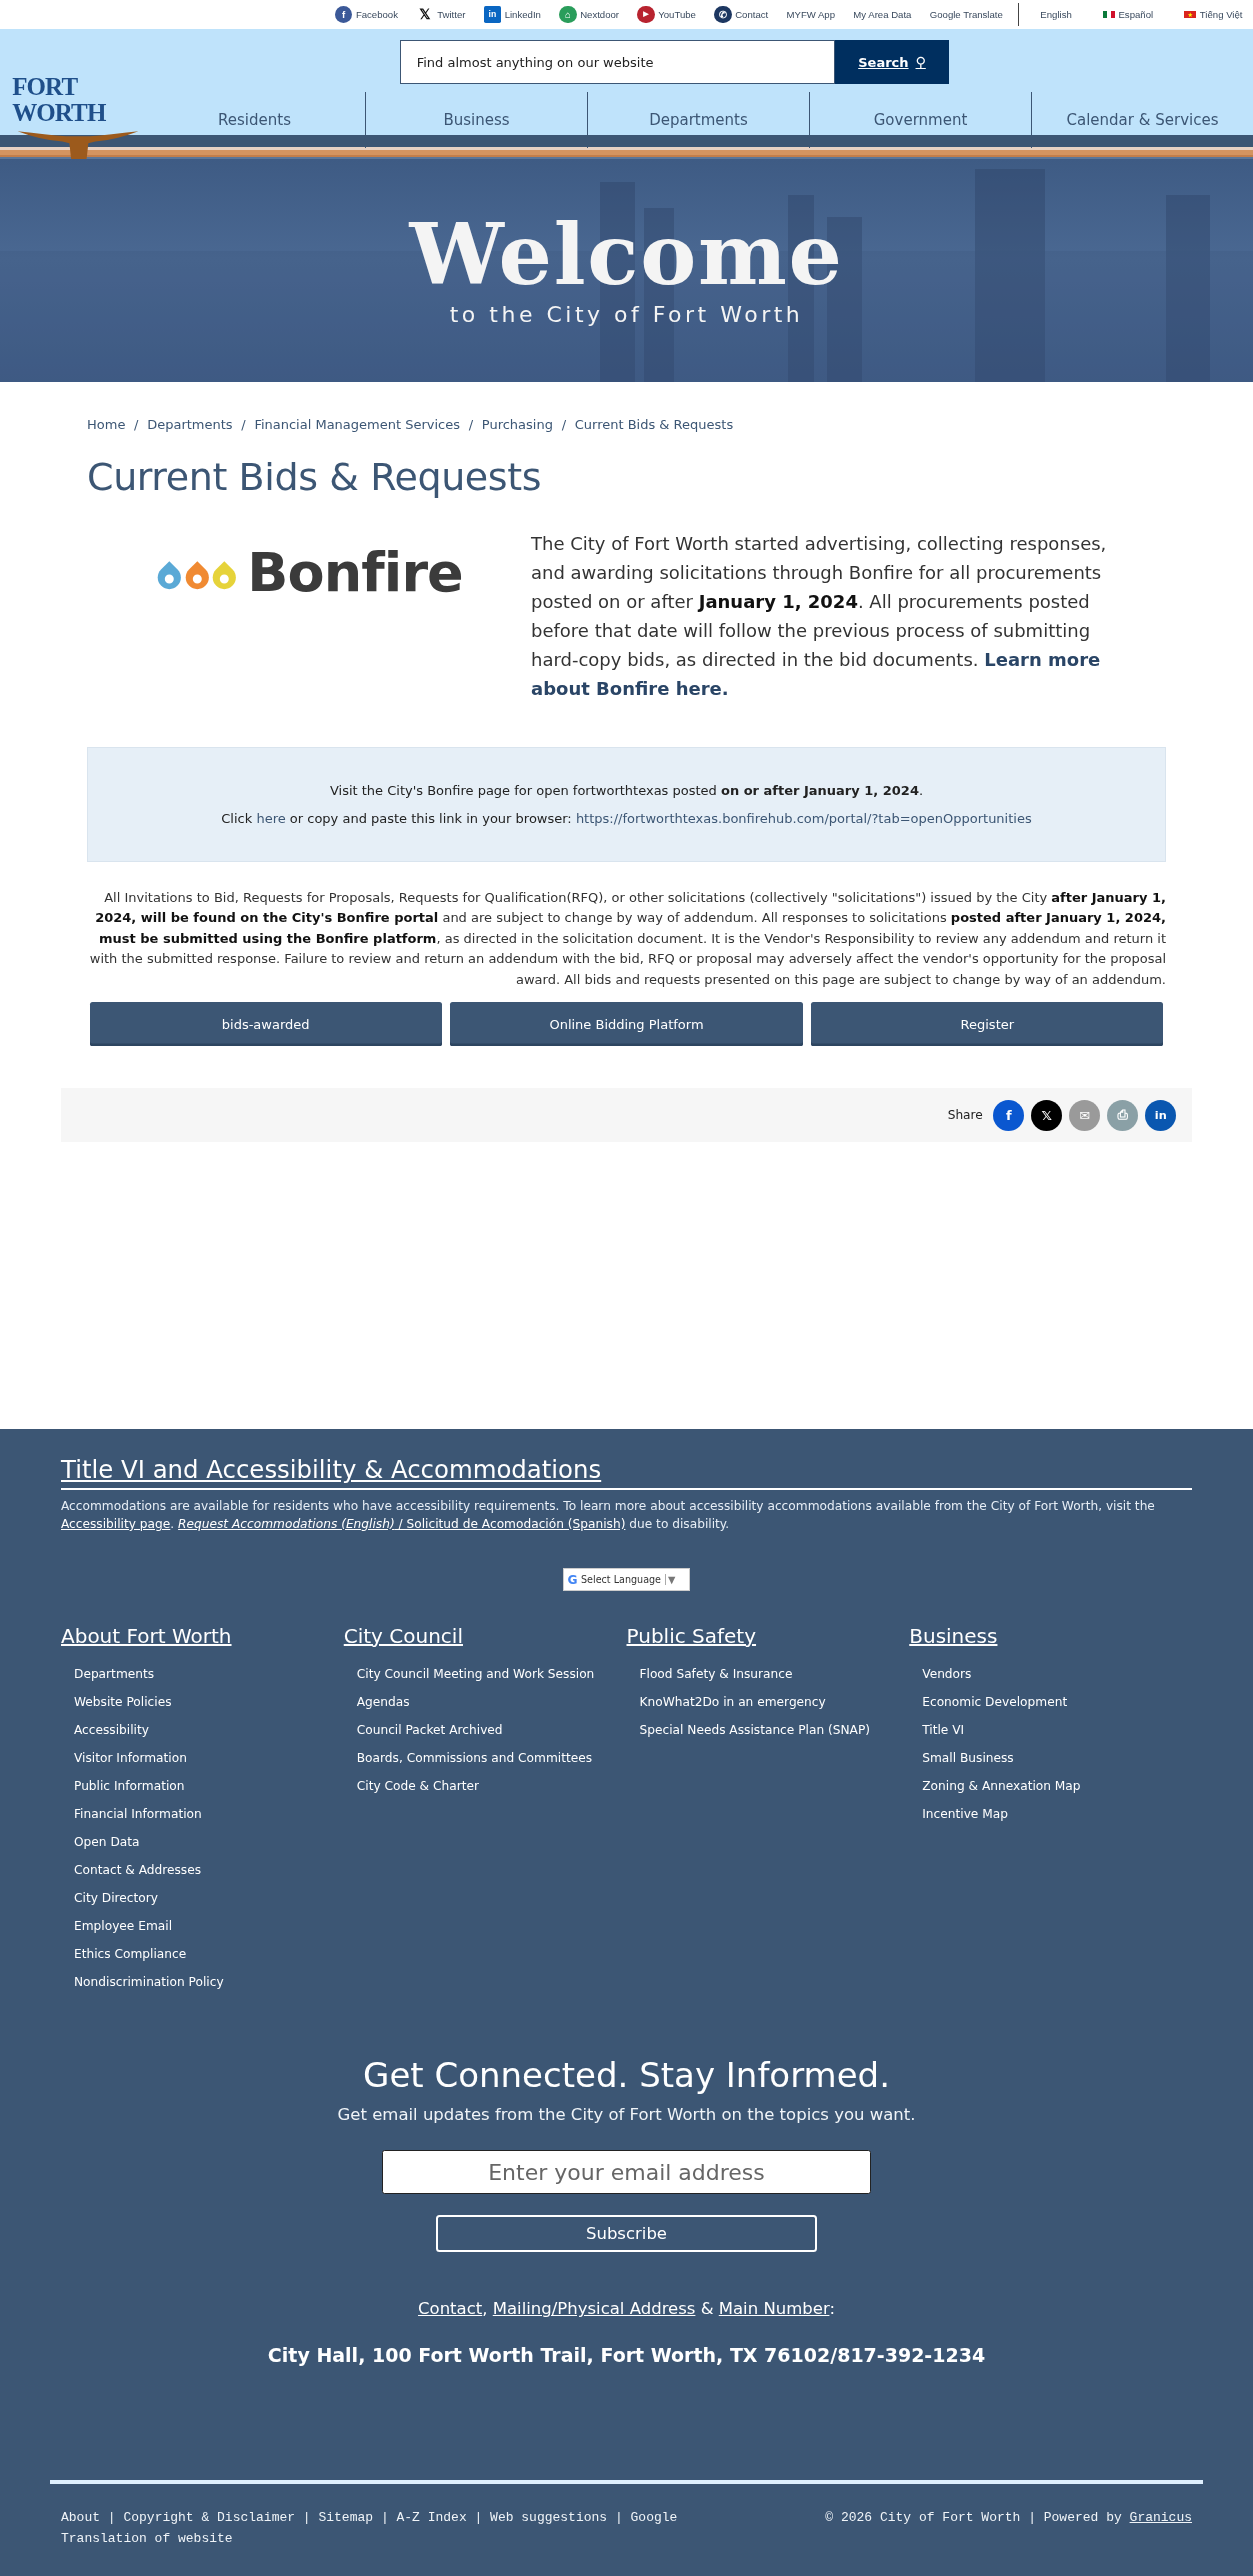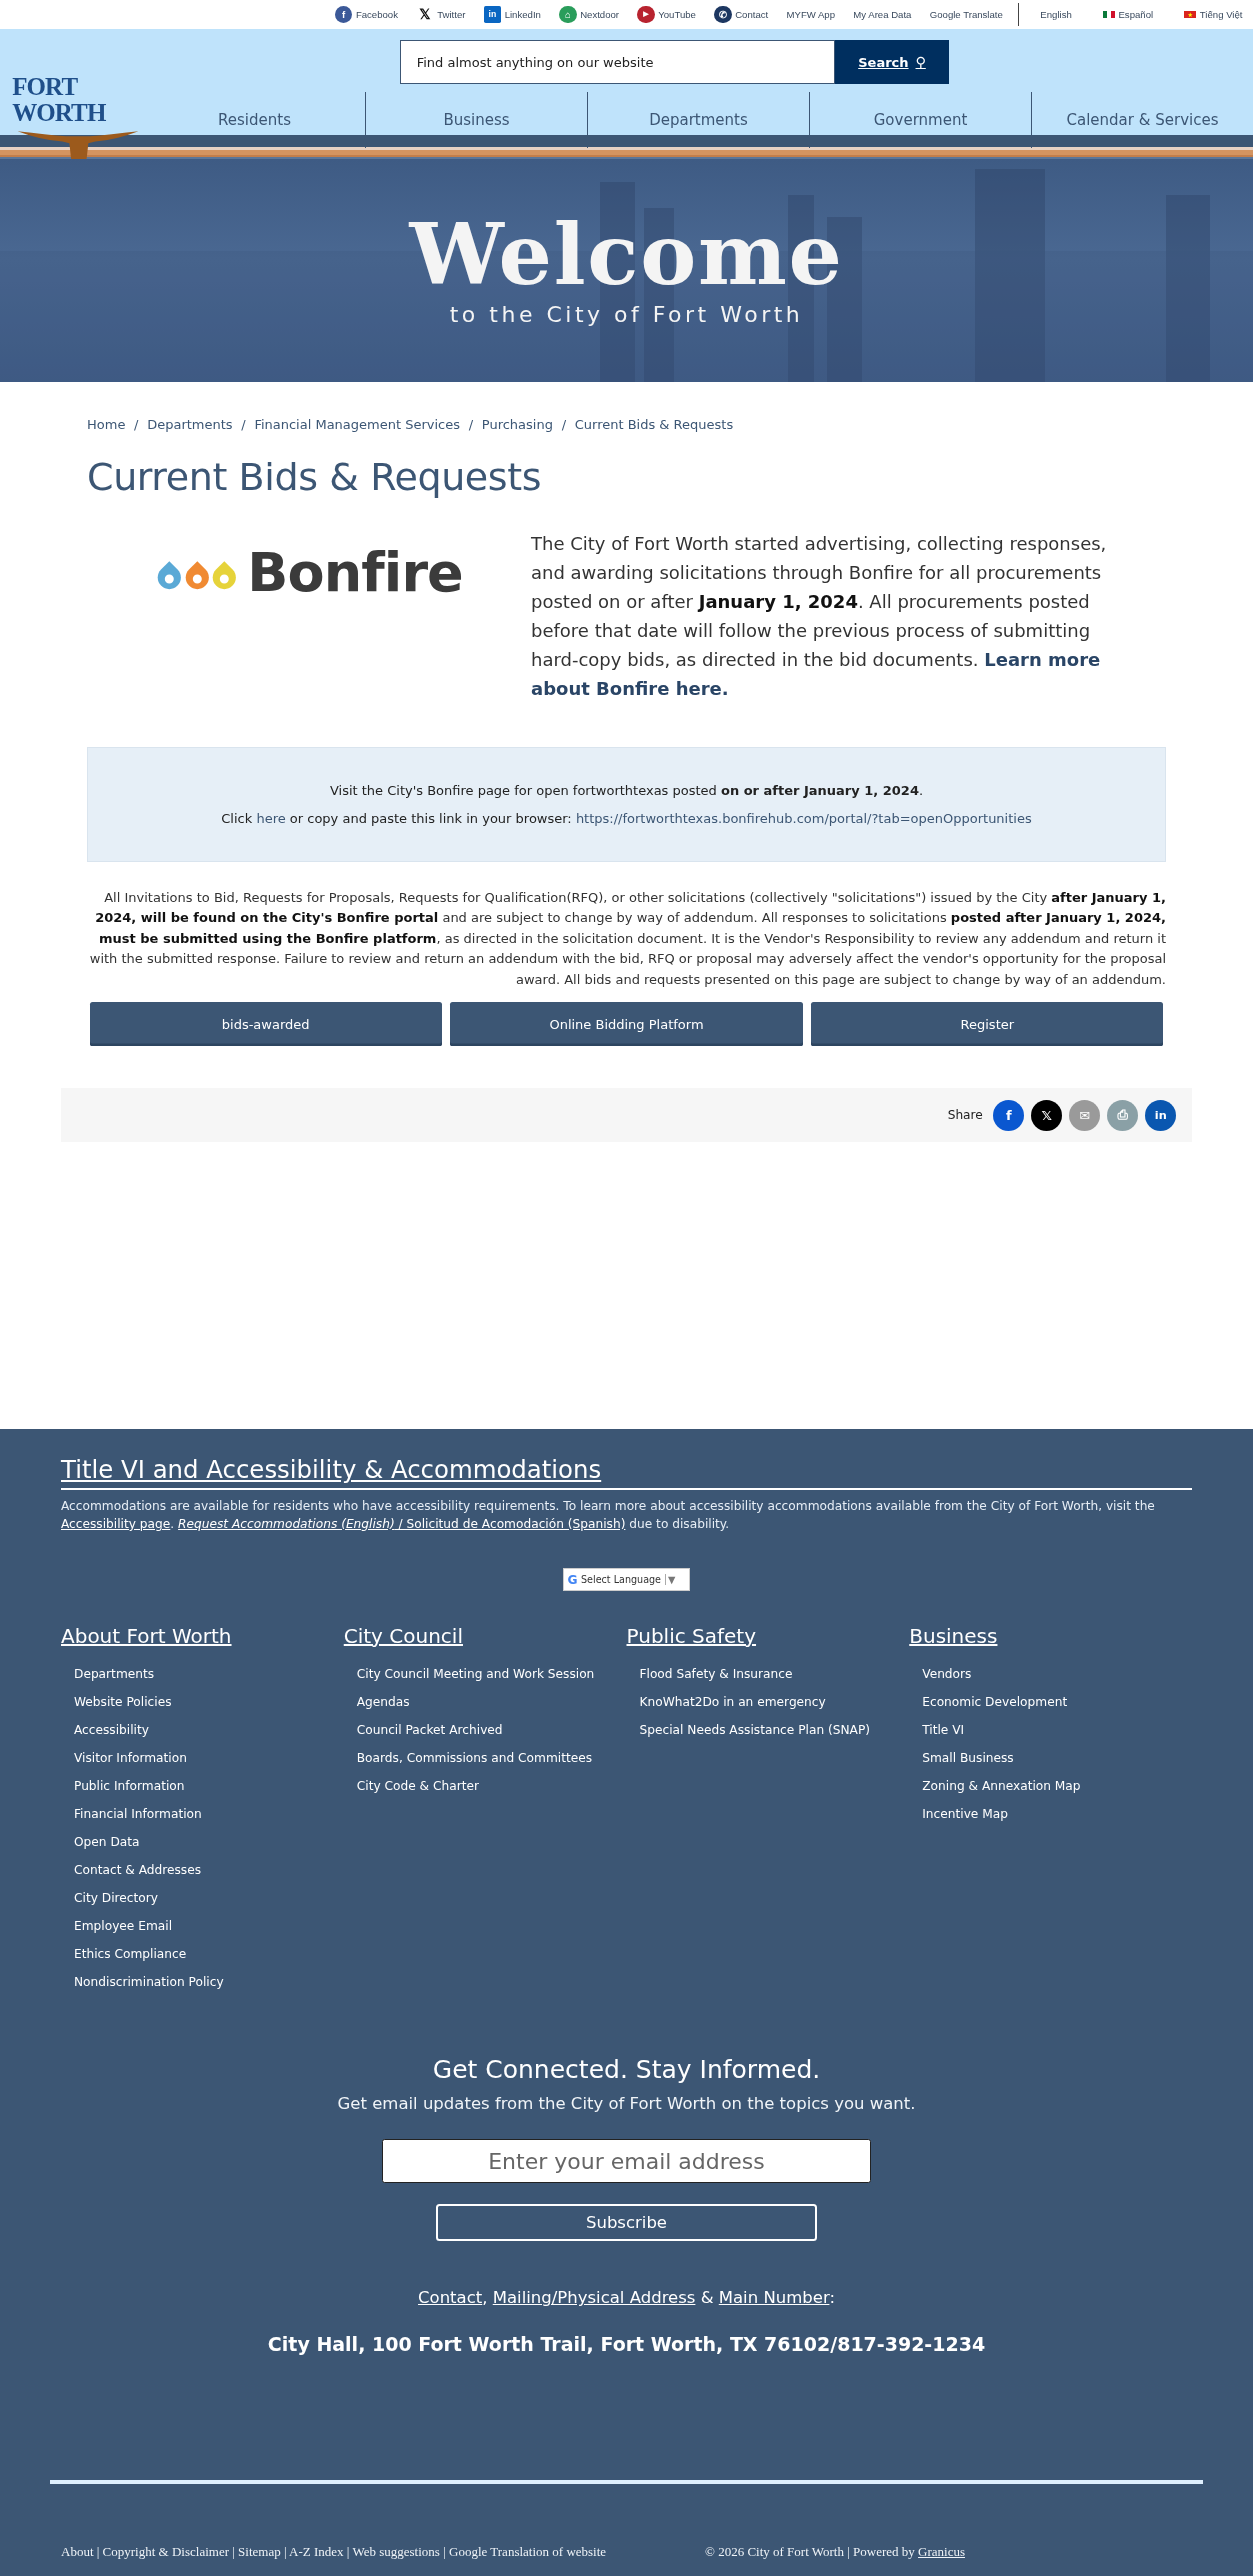--- a/index.html
+++ b/index.html
@@ -61,30 +61,30 @@
   .acc a { text-decoration: underline; color: #fff; }
   .acc i { font-style: italic; }
   .gtrans { margin: 35px auto 0; width: 127px; height: 22.6px; background: #fff; display: flex; align-items: center; gap: 3.5px; padding: 0 3.5px; font-size: 9.6px; color: #333; font-family: "DejaVu Sans", sans-serif; border: 0.9px solid #ccc; cursor: pointer; }
   .gtrans .g { font-weight: bold; color: #4285f4; font-size: 12.2px; }
   .cols { display: flex; margin-top: 33px; }
   .col { width: 289px; }
   .col h3 { font-family: "DejaVu Sans", sans-serif; font-weight: normal; font-size: 20px; text-decoration: underline; margin-bottom: 19px; }
   .col ul { list-style: none; padding-left: 13px; }
   .col li { font-family: "DejaVu Sans", sans-serif; font-size: 12.2px; height: 28px; cursor: pointer; }
   .newsletter { text-align: center; margin-top: 52px; }
-  .newsletter .nt { font-family: "DejaVu Sans", sans-serif; font-size: 25px; }
+  .newsletter .nt { font-family: "DejaVu Sans", sans-serif; font-size: 34px; }
   .newsletter .ns { font-family: "DejaVu Sans", sans-serif; font-size: 16.5px; margin-top: 10.4px; color: #f0f4f8; }
   .newsletter input { width: 489px; height: 44px; margin-top: 26px; border: 1.7px solid #222; border-radius: 2.6px; text-align: center; font-size: 22px; font-family: "DejaVu Sans", sans-serif; color: #555; background: #fff; }
   .newsletter input::placeholder { color: #666; }
   .newsletter .sub { display: block; margin: 21px auto 0; width: 381px; height: 37px; background: transparent; border: 2.6px solid #fff; border-radius: 3.5px; color: #fff; font-size: 16.5px; font-family: "DejaVu Sans", sans-serif; cursor: pointer; }
   .contact { text-align: center; margin-top: 47px; font-family: "DejaVu Sans", sans-serif; font-size: 16.5px; }
   .contact a { text-decoration: underline; color: #fff; }
   .addr { text-align: center; margin-top: 26px; font-family: "DejaVu Sans", sans-serif; font-weight: bold; font-size: 19px; }
   .bottom-rule { position: absolute; left: 50px; right: 50px; top: 1051px; height: 3.5px; background: #dff0fe; }
-  .bottom { position: absolute; left: 61px; right: 61px; top: 1112px; display: flex; font-family: Liberation Serif, serif; font-size: 13px; line-height: 21px; color: #f0f4f8; }
+  .bottom { position: absolute; left: 61px; right: 61px; top: 1078px; display: flex; justify-content: space-between; font-family: Liberation Mono, monospace; font-size: 13px; line-height: 21px; color: #f0f4f8; }
   .bottom .bl { width: 644px; }
   .bottom a { cursor: pointer; text-decoration: none; }
   .bottom .gran { text-decoration: underline; }
 </style>
 </head>
 <body>
 
 <div class="topbar">
   <a class="tl">
       <span class="ico" style="background:#3b5998">f</span>

